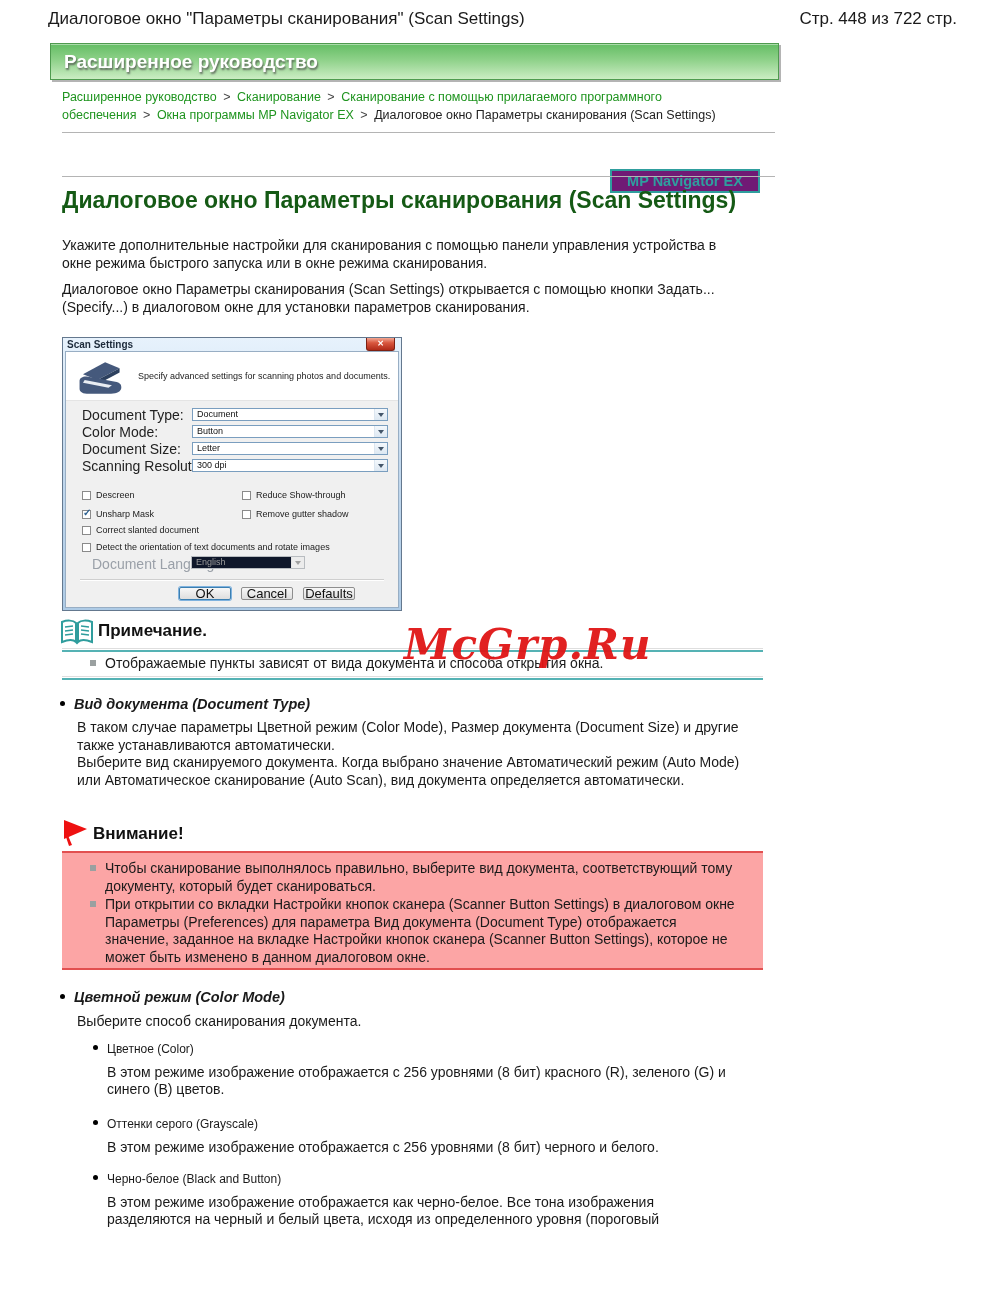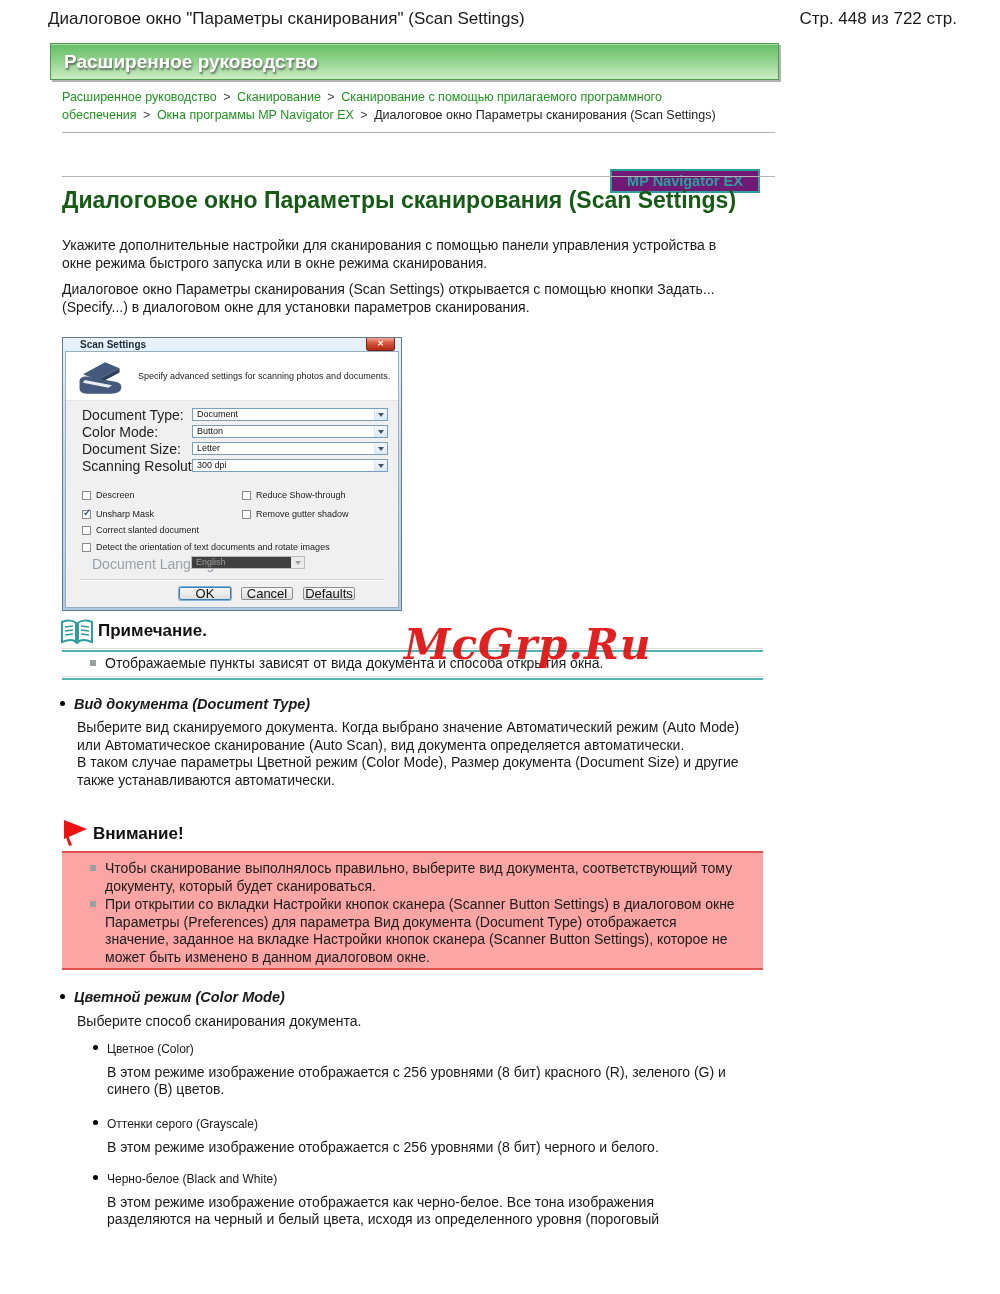--- a/index.html
+++ b/index.html
@@ -35,36 +35,36 @@
   #page-title { left:62px; top:187px; font-size:23px; font-weight:bold; color:#155a15; }
 
   .body-text { font-size:14px; line-height:17.5px; color:#1a1a1a; }
   #intro1 { left:62px; top:237px; width:655px; }
   #intro2 { left:62px; top:281px; width:655px; }
 
   
   #dialog { left:62px; top:337px; width:340px; height:274px; box-sizing:border-box;
             background:linear-gradient(180deg,#e7f2fc 0%,#c3d9ee 45%,#aecbe6 100%);
             border:1px solid #64788e; font-size:9px; }
-  #dlg-title { position:absolute; left:17px; top:1px; font-size:10px; line-height:12px; color:#1c2a3a; font-weight:bold; }
+  #dlg-title { position:absolute; left:4px; top:1px; font-size:10px; line-height:12px; color:#1c2a3a; font-weight:bold; }
   #dlg-close { position:absolute; right:6px; top:0; width:29px; height:13px; box-sizing:border-box;
                background:linear-gradient(180deg,#f2a893 0%,#d9573f 40%,#b02a18 100%);
                border:1px solid #7c2012; border-top:none; border-radius:0 0 3px 3px;
                color:#fff; text-align:center; line-height:12px; font-size:8px; font-weight:bold; }
   #dlg-client { position:absolute; left:2px; top:13px; width:334px; height:257px; box-sizing:border-box;
                 background:#f0f0f0; border:1px solid #98aec4; }
   #dlg-strip { position:absolute; left:0; top:0; right:0; height:48px; background:#fff; border-bottom:1px solid #e4e4e4; }
   #dlg-desc { position:absolute; left:72px; top:19px; width:250px; font-size:9px; color:#222; white-space:nowrap; }
   .dlg-label { position:absolute; left:16px; font-size:14px; line-height:12px; color:#222; }
   .combo { position:absolute; left:126px; width:196px; height:13px; box-sizing:border-box;
            background:#fff; border:1px solid #7a9ebf; font-size:9px; line-height:11px; padding-left:4px; color:#111; }
   .combo .arr { position:absolute; right:0; top:0; bottom:0; width:12px; border-left:1px solid #dce6f0;
                 background:linear-gradient(180deg,#f4f8fc,#dde8f2); }
   .combo .arr:after { content:""; position:absolute; left:3px; top:4px; border:3px solid transparent; border-top:4px solid #44566a; }
-  .combo.disabled { background:#404040; border-color:#b8bcc0; color:#9a9a9a; }
+  .combo.disabled { background:#0f172a; border-color:#b8bcc0; color:#9a9a9a; }
   .combo.disabled .arr { border-left-color:#e4e4e4; background:#ececec; }
   .combo.disabled .arr:after { border-top-color:#a0a0a0; }
   .cbrow { position:absolute; font-size:9px; line-height:11px; color:#222; }
   .cb { display:inline-block; width:9px; height:9px; box-sizing:border-box; background:#fff;
         border:1px solid #8a8a8a; margin-right:5px; vertical-align:-2px; position:relative; }
   .cb .tick { display:none; }
   .cb.checked .tick { display:block; position:absolute; left:0; top:-4px; font-size:10px; font-weight:bold; color:#2a5f8f; }
   #dlg-sep { position:absolute; left:14px; right:14px; top:227px; border-top:1px solid #cfcfcf; border-bottom:1px solid #fff; }
   .dbtn { position:absolute; top:235px; width:52px; height:13px; box-sizing:border-box;
           background:linear-gradient(180deg,#f7f7f7,#dedede); border:1px solid #8e8e8e; border-radius:2px;
@@ -193,22 +193,22 @@
   <div class="abs teal-rule" id="note-rule1"></div>
   <div class="abs body-text sq-item" style="left:90px;top:655px;width:650px">Отображаемые пункты зависят от вида документа и способа открытия окна.</div>
   <div class="abs teal-rule" id="note-rule2"></div>
 
   <div class="abs" id="watermark">McGrp.Ru</div>
 
   <div class="abs sec-h" style="left:60px;top:696px">
     <span class="dot"></span><span>Вид документа (Document Type)</span>
   </div>
   <div class="abs body-text" style="left:77px;top:719px;width:672px">
+    <div>В таком случае параметры Цветной режим (Color Mode), Размер документа (Document Size) и другие также устанавливаются автоматически.</div>
     <div>Выберите вид сканируемого документа. Когда выбрано значение Автоматический режим (Auto Mode) или Автоматическое сканирование (Auto Scan), вид документа определяется автоматически.</div>
-    <div>В таком случае параметры Цветной режим (Color Mode), Размер документа (Document Size) и другие также устанавливаются автоматически.</div>
   </div>
 
   <svg class="abs" style="left:62px;top:819px" width="27" height="28" viewBox="0 0 27 28">
     <path d="M2 1 L25 10 L2 20 Z" fill="#ee1111"></path>
     <path d="M2 12 L7 27 L10 26 L5 14 Z" fill="#ee1111"></path>
   </svg>
   <div class="abs sect-title" style="left:93px;top:824px">Внимание!</div>
   <div class="abs" id="warn-box">
     <div id="warn-list" class="body-text">
       <div class="sq-item">Чтобы сканирование выполнялось правильно, выберите вид документа, соответствующий тому документу, который будет сканироваться.</div>
@@ -223,17 +223,17 @@
 
   <div class="abs body-text" style="left:93px;top:1041px">
     <div class="opt-h"><span class="dot"></span><span>Цветное (Color)</span></div>
     <div class="opt-t">В этом режиме изображение отображается с 256 уровнями (8 бит) красного (R), зеленого (G) и синего (B) цветов.</div>
   </div>
   <div class="abs body-text" style="left:93px;top:1116px">
     <div class="opt-h"><span class="dot"></span><span>Оттенки серого (Grayscale)</span></div>
     <div class="opt-t">В этом режиме изображение отображается с 256 уровнями (8 бит) черного и белого.</div>
   </div>
   <div class="abs body-text" style="left:93px;top:1171px">
-    <div class="opt-h"><span class="dot"></span><span>Черно-белое (Black and White)</span></div>
+    <div class="opt-h"><span class="dot"></span><span>Черно-белое (Black and Button)</span></div>
     <div class="opt-t">В этом режиме изображение отображается как черно-белое. Все тона изображения разделяются на черный и белый цвета, исходя из определенного уровня (пороговый</div>
   </div>
 
 </div>
 
 </body></html>

